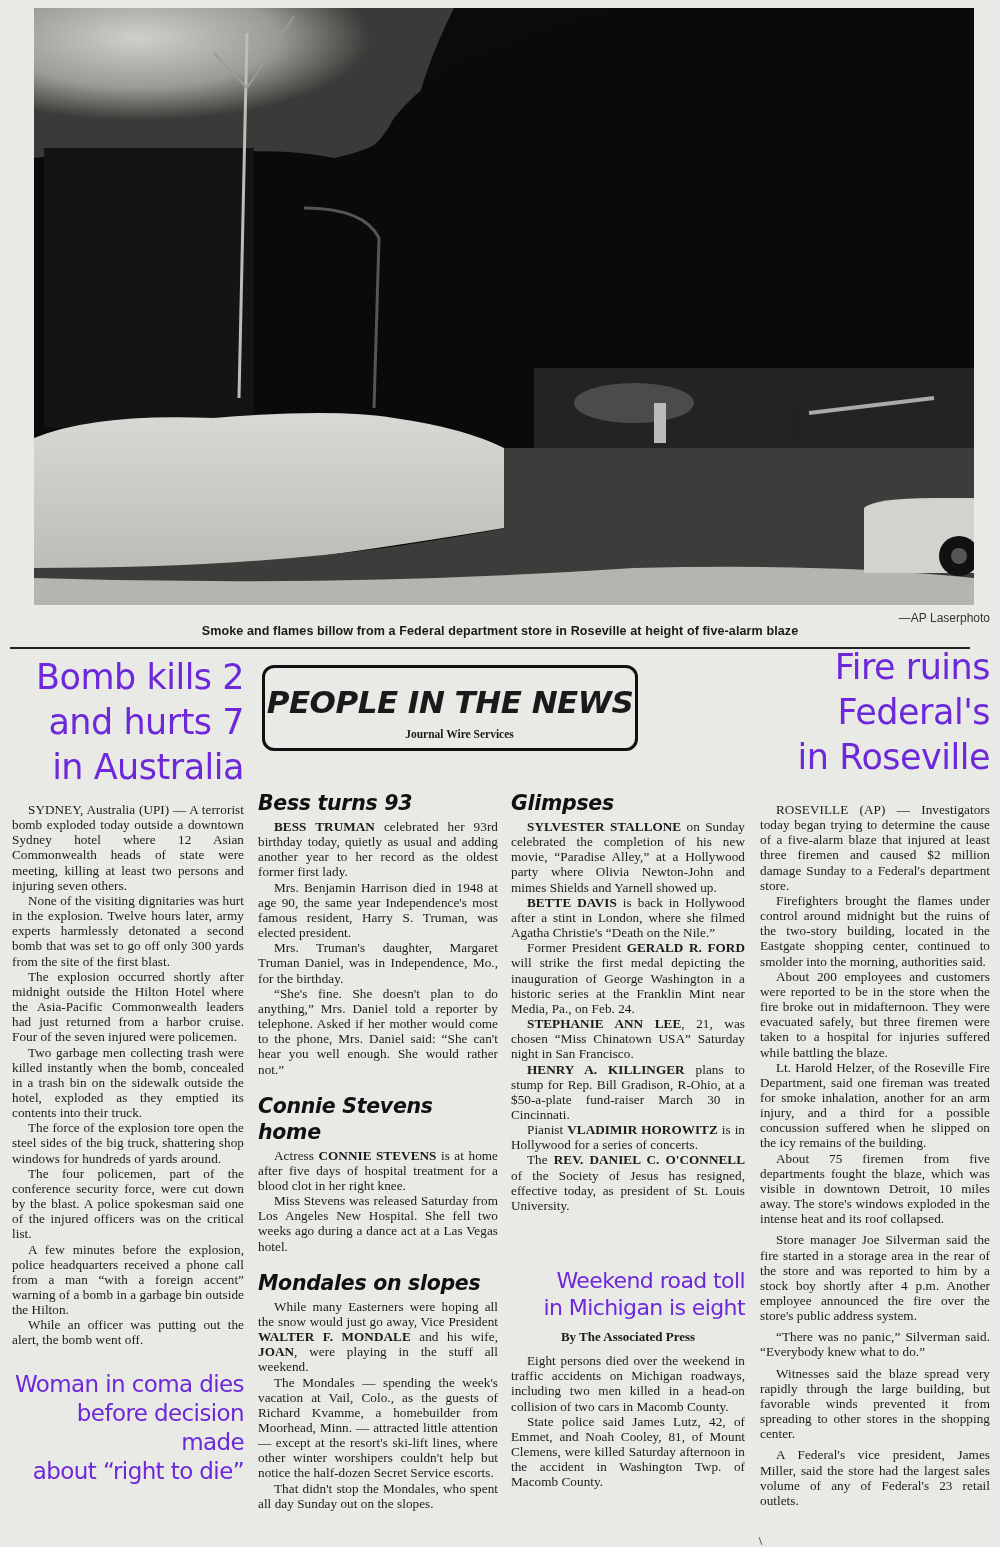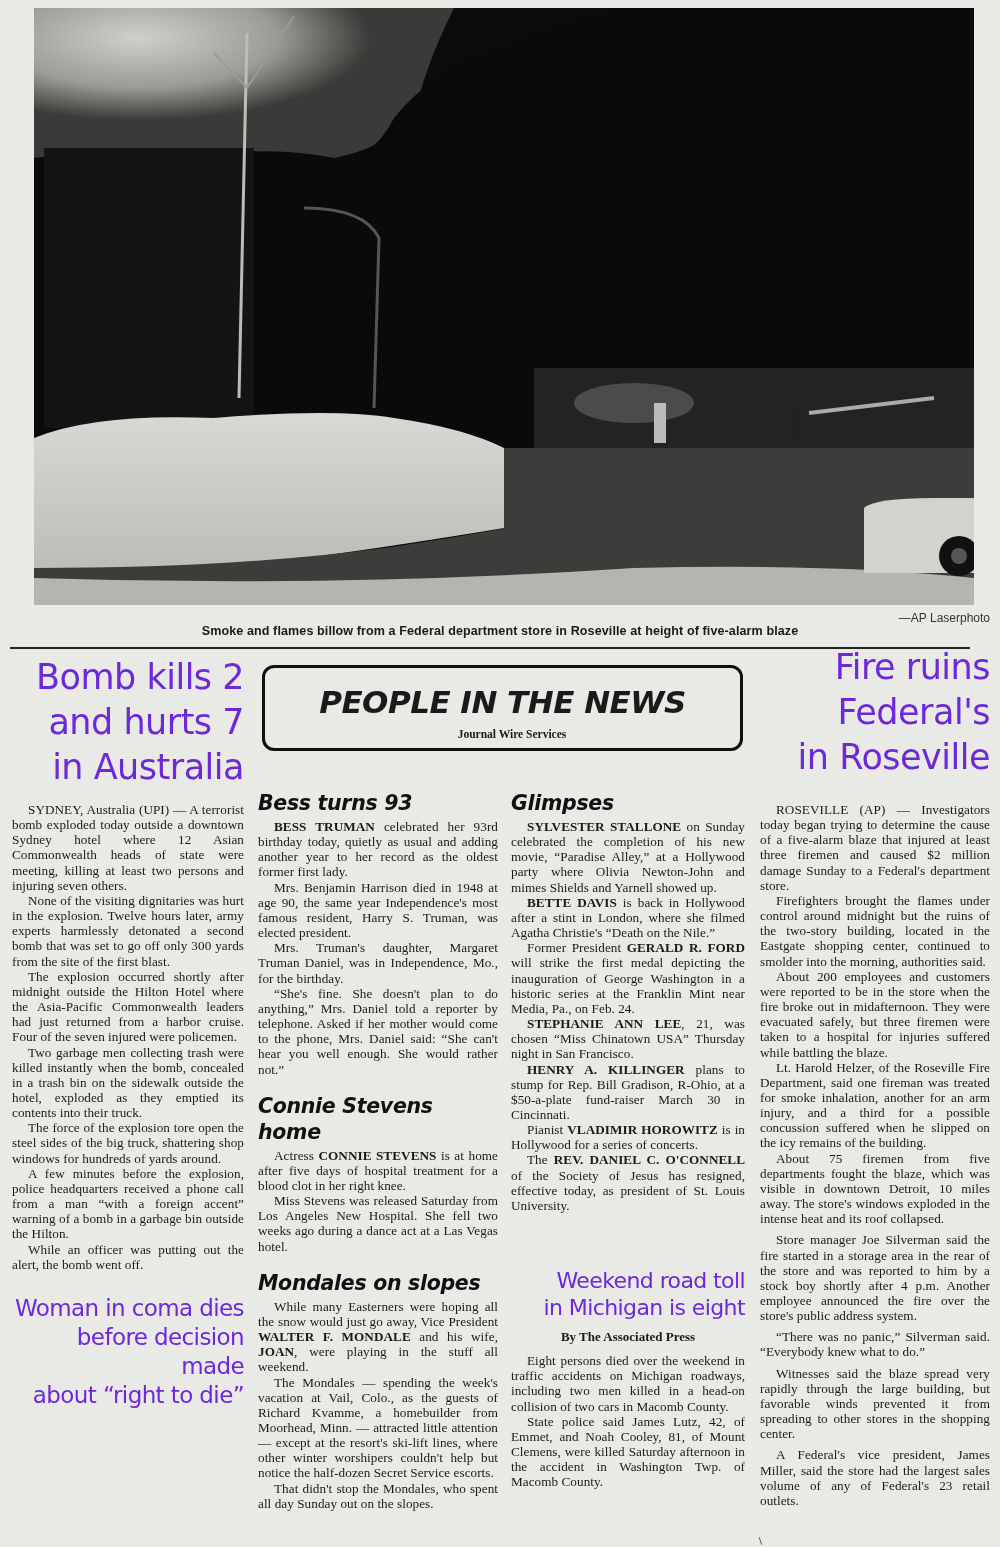--- a/index.html
+++ b/index.html
@@ -43,21 +43,21 @@
     line-height: 26px; margin: 0 0 3px 0; letter-spacing: -0.3px; color: #111;
   }
   .body p {
     margin: 0; font-size: 13.2px; line-height: 15.15px; text-align: justify;
     text-indent: 16px; letter-spacing: 0.05px;
   }
   .body p b { font-weight: bold; }
   .gap { height: 16px; }
   .gap-lg { height: 22px; }
   .peoplebox {
-    position: absolute; left: 262px; top: 665px; width: 481px; height: 86px;
+    position: absolute; left: 262px; top: 665px; width: 376px; height: 86px;
     border: 3.5px solid #111; border-radius: 12px; box-sizing: border-box; text-align: center;
   }
   .peoplebox .ttl {
     font-family: "DejaVu Sans", sans-serif; font-weight: bold; font-style: italic;
     font-size: 31px; letter-spacing: -0.5px; margin-top: 16px; line-height: 36px;
   }
   .peoplebox .sub {
     font-family: "Liberation Serif", serif; font-weight: bold; font-size: 11.5px;
     margin-top: 8px;
     padding-left: 19px;
@@ -123,20 +123,21 @@
     <div>Bomb kills 2</div>
     <div>and hurts 7</div>
     <div>in Australia</div>
   </h1>
   <div class="body" style="margin-top:12px;">
     <p>SYDNEY, Australia (UPI) — A terrorist bomb exploded today outside a downtown Sydney hotel where 12 Asian Commonwealth heads of state were meeting, killing at least two persons and injuring seven others.</p>
     <p>None of the visiting dignitaries was hurt in the explosion. Twelve hours later, army experts harmlessly detonated a second bomb that was set to go off only 300 yards from the site of the first blast.</p>
     <p>The explosion occurred shortly after midnight outside the Hilton Hotel where the Asia-Pacific Commonwealth leaders had just returned from a harbor cruise. Four of the seven injured were policemen.</p>
     <p>Two garbage men collecting trash were killed instantly when the bomb, concealed in a trash bin on the sidewalk outside the hotel, exploded as they emptied its contents into their truck.</p>
     <p>The force of the explosion tore open the steel sides of the big truck, shattering shop windows for hundreds of yards around.</p>
+    <p>The four policemen, part of the conference security force, were cut down by the blast. A police spokesman said one of the injured officers was on the critical list.</p>
     <p>A few minutes before the explosion, police headquarters received a phone call from a man “with a foreign accent” warning of a bomb in a garbage bin outside the Hilton.</p>
     <p>While an officer was putting out the alert, the bomb went off.</p>
   </div>
   <div class="gap-lg"></div>
   <h2 class="hed hed-med">
     <div>Woman in coma dies</div>
     <div>before decision made</div>
     <div>about “right to die”</div>
   </h2>
 </div>
@@ -168,21 +169,21 @@
     <p>That didn't stop the Mondales, who spent all day Sunday out on the slopes.</p>
   </div>
 </div>
 
 <div class="col col3">
   <h3 class="hed-ital">Glimpses</h3>
   <div class="body">
     <p><span></span><b>SYLVESTER STALLONE</b><span> on Sunday celebrated the completion of his new movie, “Paradise Alley,” at a Hollywood party where Olivia Newton-John and mimes Shields and Yarnell showed up.</span></p>
     <p><span></span><b>BETTE DAVIS</b><span> is back in Hollywood after a stint in London, where she filmed Agatha Christie's “Death on the Nile.”</span></p>
     <p><span>Former President </span><b>GERALD R. FORD</b><span> will strike the first medal depicting the inauguration of George Washington in a historic series at the Franklin Mint near Media, Pa., on Feb. 24.</span></p>
-    <p><span></span><b>STEPHANIE ANN LEE</b><span>, 21, was chosen “Miss Chinatown USA” Thursday night in San Francisco.</span></p>
+    <p><span></span><b>STEPHANIE ANN LEE</b><span>, 21, was chosen “Miss Chinatown USA” Saturday night in San Francisco.</span></p>
     <p><span></span><b>HENRY A. KILLINGER</b><span> plans to stump for Rep. Bill Gradison, R-Ohio, at a $50-a-plate fund-raiser March 30 in Cincinnati.</span></p>
     <p><span>Pianist </span><b>VLADIMIR HOROWITZ</b><span> is in Hollywood for a series of concerts.</span></p>
     <p><span>The </span><b>REV. DANIEL C. O'CONNELL</b><span> of the Society of Jesus has resigned, effective today, as president of St. Louis University.</span></p>
   </div>
   <div style="height:54px;"></div>
   <h2 class="hed hed-med" style="font-size:22px;line-height:27px;">
     <div>Weekend road toll</div>
     <div>in Michigan is eight</div>
   </h2>
   <div class="byline">By The Associated Press</div>

